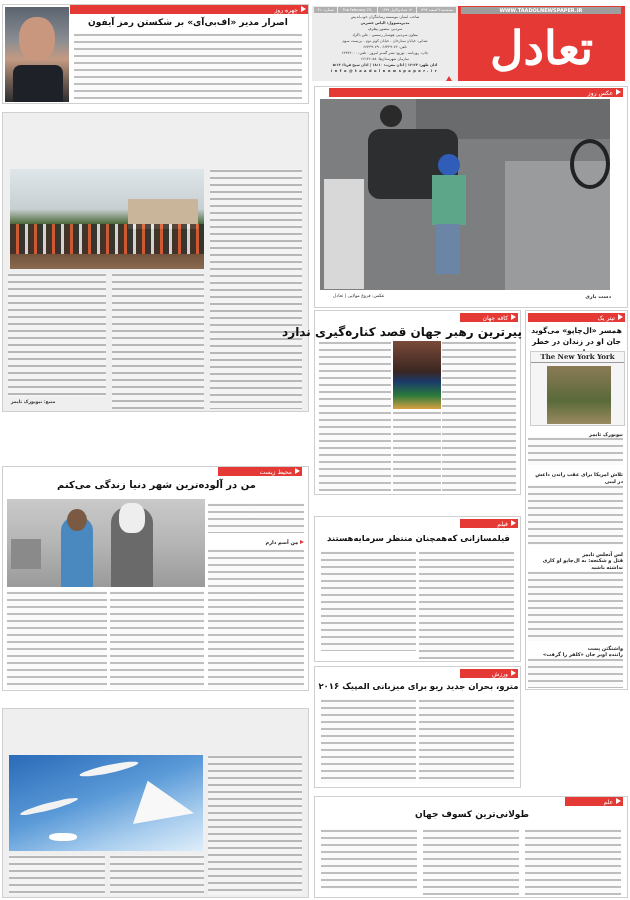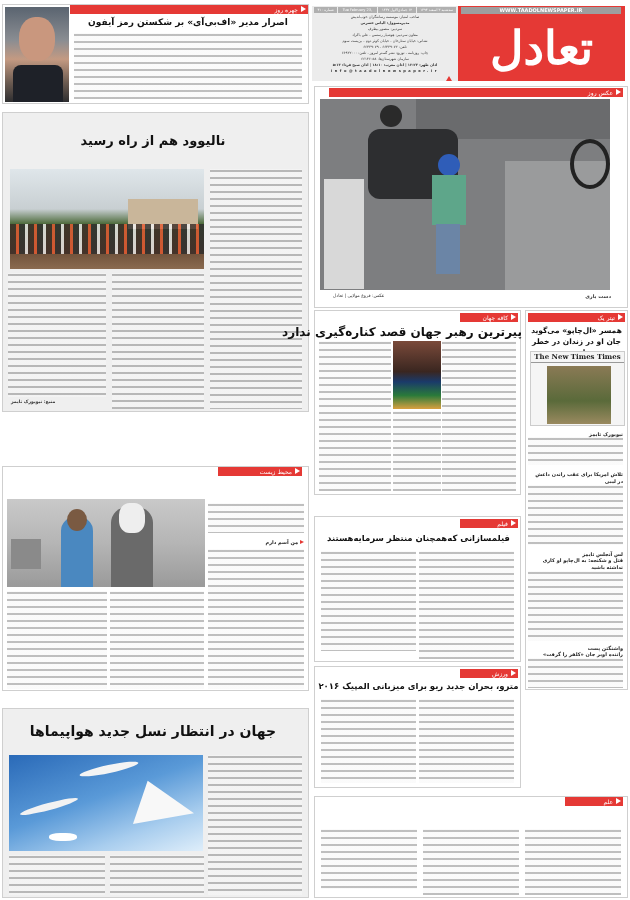--- a/index.html
+++ b/index.html
@@ -65,38 +65,37 @@
     <div style="position:absolute;left:118px;top:55px;width:22px;height:22px;border-radius:50%;background:#2f5db8;"></div>
     <div style="position:absolute;left:112px;top:76px;width:34px;height:50px;background:#5ea68a;"></div>
     <div style="position:absolute;left:116px;top:125px;width:24px;height:50px;background:#6b85a6;"></div>
     <div style="position:absolute;left:250px;top:40px;width:40px;height:50px;border-radius:50%;border:4px solid #222;"></div>
   </div>
   <div class="caption" style="right:16px;top:206px;font-weight:bold;">دست یاری</div>
   <div class="caption" style="left:18px;top:206px;font-size:4.5px;">عکس: فروغ مولایی | تعادل</div>
 </div>
 
 <div class="box gray" style="left:2px;top:112px;width:307px;height:300px;background:#efefef;">
-  <div class="headline" style="left:0;width:300px;top:20px;font-size:13px;">نالیوود هم از راه رسید</div>
   <div class="img" style="left:7px;top:56px;width:194px;height:100px;background:linear-gradient(180deg,#dfe6ea 0%,#c8cfd2 40%,#4c6a3a 55%,#6a4c36 80%,#8a6a50 100%);">
     <div style="position:absolute;left:118px;top:30px;width:70px;height:30px;background:#c9b69a;"></div>
     <div style="position:absolute;left:0;top:55px;width:194px;height:30px;background:repeating-linear-gradient(90deg,#3a2b25 0 6px,#e85a30 6px 9px,#2c2c2c 9px 15px,#f2f2f2 15px 18px);opacity:.8;"></div>
   </div>
   <div class="body-text lines" style="right:6px;top:56px;width:92px;height:240px;"></div>
   <div class="body-text lines" style="right:104px;top:160px;width:92px;height:136px;"></div>
   <div class="body-text lines" style="right:202px;top:160px;width:98px;height:124px;"></div>
   <div class="caption" style="left:8px;top:286px;font-weight:bold;font-size:4.6px;">منبع: نیویورک تایمز</div>
 </div>
 
 <div class="box" style="left:525px;top:310px;width:103px;height:380px;">
   <div class="section-tag" style="right:2px;top:2px;width:97px;">تیتر یک</div>
   <div class="headline" style="right:2px;top:14px;width:97px;font-size:7.5px;white-space:normal;line-height:11px;">
     <span>همسر «ال‌چاپو» می‌گوید جان او در زندان در خطر است</span>
   </div>
   <div class="img" style="left:4px;top:40px;width:95px;height:75px;background:#f5f5f5;border:1px solid #ccc;">
-    <div style="font-family:'DejaVu Serif',serif;font-size:7px;direction:ltr;text-align:center;line-height:10px;font-weight:bold;border-bottom:1px solid #999;">The New Times Times</div>
+    <div style="font-family:'DejaVu Serif',serif;font-size:7px;direction:ltr;text-align:center;line-height:10px;font-weight:bold;border-bottom:1px solid #999;">The New York York</div>
     <div style="position:absolute;left:16px;top:14px;width:64px;height:58px;background:linear-gradient(180deg,#8a7a55,#5a6a3a 60%,#9a8a60);"></div>
   </div>
   <div style="position:absolute;right:4px;top:120px;width:95px;">
     <div style="font-size:5px;font-weight:bold;">نیویورک تایمز</div>
     <div class="body-text lines" style="position:relative;height:28px;width:95px;"></div>
   </div>
   <div style="position:absolute;right:4px;top:160px;width:95px;">
     <div style="font-size:5px;font-weight:bold;line-height:7px;">تلاش امریکا برای عقب راندن داعش در لیبی</div>
     <div class="body-text lines" style="position:relative;height:60px;width:95px;"></div>
   </div>
@@ -130,48 +129,49 @@
 
 <div class="box" style="left:314px;top:666px;width:207px;height:122px;">
   <div class="section-tag" style="right:2px;top:2px;width:58px;">ورزش</div>
   <div class="headline" style="left:0;width:207px;top:14px;font-size:8.5px;">مترو، بحران جدید ریو برای میزبانی المپیک ۲۰۱۶</div>
   <div class="body-text lines" style="right:6px;top:32px;width:95px;height:84px;"></div>
   <div class="body-text lines" style="left:6px;top:32px;width:95px;height:84px;"></div>
 </div>
 
 <div class="box" style="left:2px;top:466px;width:307px;height:225px;">
   <div class="section-tag" style="right:6px;top:0;width:84px;">محیط زیست</div>
+  <div class="headline" style="left:0;width:307px;top:12px;font-size:10px;">من در آلوده‌ترین شهر دنیا زندگی می‌کنم</div>
   <div class="img" style="left:4px;top:32px;width:198px;height:88px;background:linear-gradient(180deg,#c9c9c9 0%,#b5b5b5 50%,#9a9a9a 100%);">
     <div style="position:absolute;left:54px;top:18px;width:32px;height:70px;border-radius:14px 14px 0 0;background:#4a88c0;"></div>
     <div style="position:absolute;left:60px;top:10px;width:20px;height:22px;border-radius:50%;background:#7a5a42;"></div>
     <div style="position:absolute;left:104px;top:8px;width:42px;height:80px;border-radius:16px 16px 0 0;background:#6a6a6a;"></div>
     <div style="position:absolute;left:112px;top:4px;width:26px;height:30px;border-radius:40%;background:#eee;"></div>
     <div style="position:absolute;left:4px;top:40px;width:30px;height:30px;background:#8a8a8a;"></div>
   </div>
   <div class="body-text lines" style="right:4px;top:36px;width:96px;height:30px;"></div>
   <div style="position:absolute;right:4px;top:72px;font-size:5px;font-weight:bold;padding-right:6px;">
     <span style="position:absolute;right:0;top:1px;border-top:2.5px solid transparent;border-bottom:2.5px solid transparent;border-left:4px solid #e53935;"></span>
     <span>من آسم دارم</span>
   </div>
   <div class="body-text lines" style="right:4px;top:82px;width:96px;height:140px;"></div>
   <div class="body-text lines" style="right:104px;top:124px;width:94px;height:98px;"></div>
   <div class="body-text lines" style="left:4px;top:124px;width:100px;height:98px;"></div>
 </div>
 
 <div class="box gray" style="left:2px;top:708px;width:307px;height:190px;background:#efefef;">
-  <div class="headline" style="left:0;width:300px;top:14px;font-size:14px;">جهان در انتظار نسل جدید هواپیماها</div>
   <div class="img" style="left:6px;top:46px;width:194px;height:96px;background:linear-gradient(160deg,#2a6ab8 0%,#5a9ad8 45%,#a8cdee 75%,#dfeefa 100%);">
     <div style="position:absolute;left:70px;top:10px;width:60px;height:8px;background:#f4f4f4;transform:rotate(-12deg);border-radius:50%;"></div>
     <div style="position:absolute;left:10px;top:48px;width:60px;height:7px;background:#f2f2f2;transform:rotate(-15deg);border-radius:50%;"></div>
     <div style="position:absolute;left:120px;top:24px;width:0;height:0;border-left:22px solid transparent;border-right:40px solid transparent;border-bottom:40px solid #f8f8f8;transform:rotate(-10deg);"></div>
     <div style="position:absolute;left:40px;top:78px;width:28px;height:8px;background:#fff;border-radius:40%;"></div>
   </div>
   <div class="body-text lines" style="right:6px;top:46px;width:94px;height:140px;"></div>
   <div class="body-text lines" style="right:104px;top:146px;width:94px;height:40px;"></div>
   <div class="body-text lines" style="left:6px;top:146px;width:96px;height:40px;"></div>
 </div>
 
 <div class="box" style="left:314px;top:796px;width:314px;height:102px;">
   <div class="section-tag" style="right:4px;top:0;width:58px;">علم</div>
+  <div class="headline" style="left:0;width:314px;top:12px;font-size:9px;">طولانی‌ترین کسوف جهان</div>
   <div class="body-text lines" style="right:6px;top:32px;width:96px;height:66px;"></div>
   <div class="body-text lines" style="right:108px;top:32px;width:96px;height:66px;"></div>
   <div class="body-text lines" style="left:6px;top:32px;width:96px;height:60px;"></div>
 </div>
 
 </body></html>

